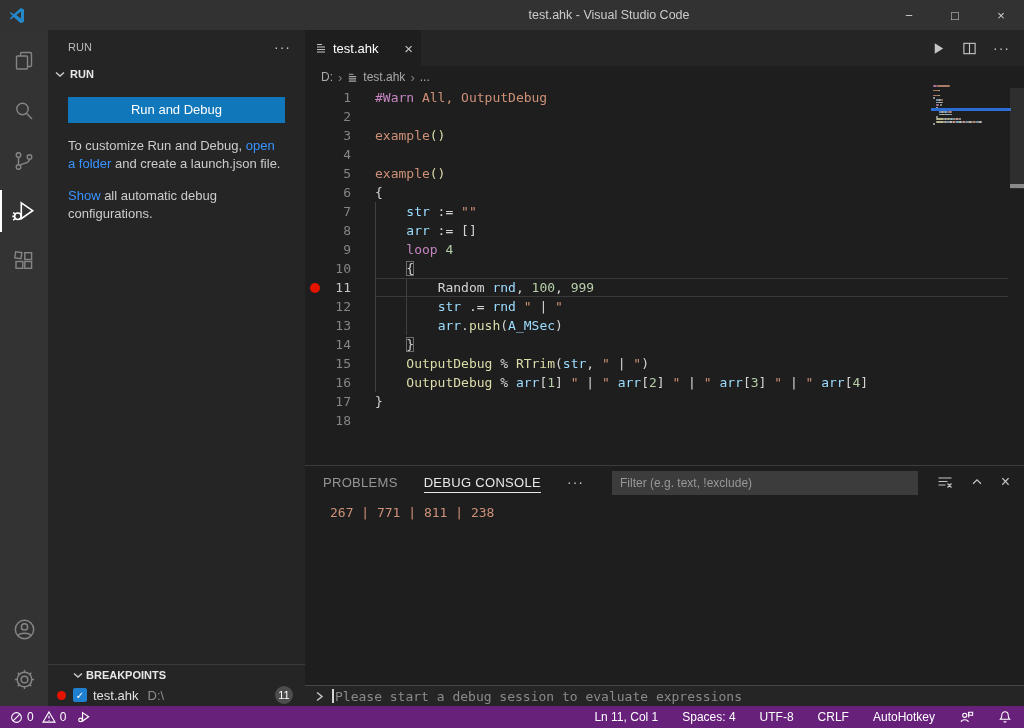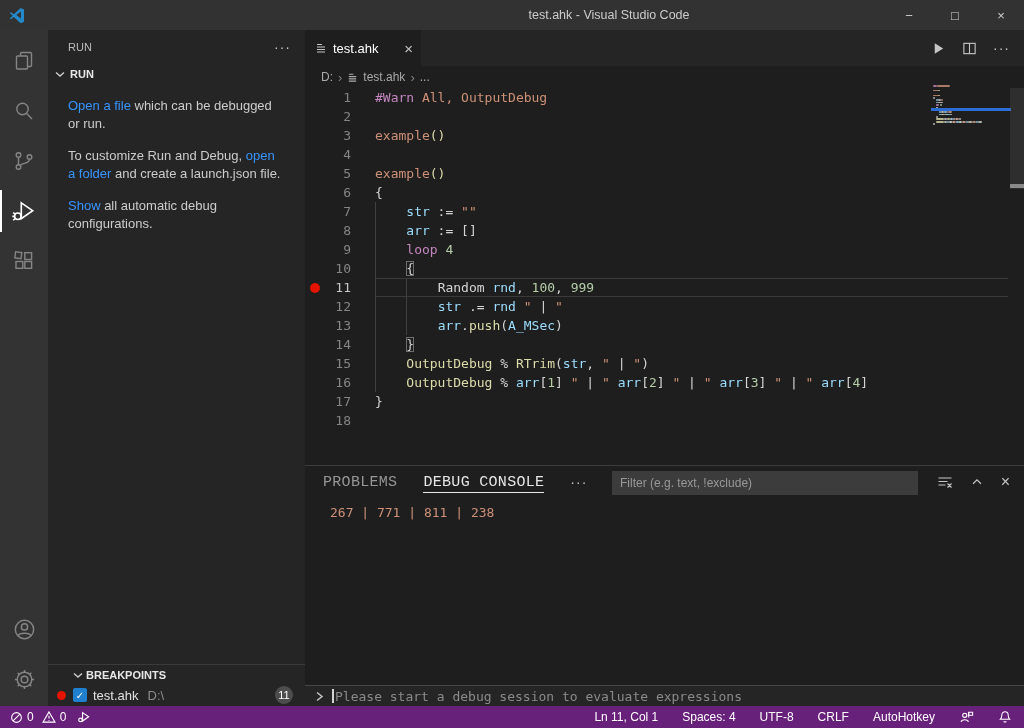--- a/index.html
+++ b/index.html
@@ -79,22 +79,22 @@
   .mm-row { position:relative; height:2.4px; }
   .mm-row i { position:absolute; height:1.7px; top:0; border-radius:1px; opacity:.8; }
   .mm-active { position:absolute; left:-2px; right:-2px; top:-.5px; height:3px; background:#2b6dd4; }
   .scrollbar { position:absolute; top:0; right:0; width:14px; height:101px; background:rgba(121,121,121,.18); }
   .scroll-deco { position:absolute; bottom:1px; left:0; right:0; height:4px; background:#8a8a8a; }
 
   
   .panel { position:absolute; left:305px; right:0; top:465px; height:241px; background:#1e1e1e;
            border-top:1px solid #3c3c3c; color:#cccccc; }
   .panel-header { height:32px; display:flex; align-items:center; padding-left:18px; position:relative; }
-  .panel-tab { font-size:15px; color:#969696; margin-right:26px; letter-spacing:.3px; height:100%;
-               display:flex; align-items:center; position:relative;font-family:Liberation Mono, monospace; }
+  .panel-tab { font-size:13px; color:#969696; margin-right:26px; letter-spacing:.3px; height:100%;
+               display:flex; align-items:center; position:relative; }
   .panel-tab.active { color:#e7e7e7; }
   .panel-tab.active::after { content:''; position:absolute; left:0; right:0; bottom:5px; height:1px; background:#e7e7e7; }
   .filter-input { position:absolute; left:307px; top:5px; width:306px; height:24px; background:#3c3c3c;
                   border:none; outline:none; color:#cccccc; font-size:12px; padding:0 8px;
                   font-family:"Liberation Sans",sans-serif; }
   .filter-input::placeholder { color:#989898; }
   .panel-icons { position:absolute; right:14px; top:0; height:32px; display:flex; gap:17px; align-items:center; color:#c5c5c5; }
   .panel-close { font-size:16px; line-height:1; }
   .console-output { padding:4px 0 0 25px; font-family:"DejaVu Sans Mono",monospace; font-size:13px;
                     line-height:22px; color:#ce9178; }
@@ -191,21 +191,21 @@
       <span>RUN</span>
       <span class="sidebar-more">···</span>
     </div>
     <div class="section-row">
       <svg width="16" height="16" viewBox="0 0 16 16" fill="none" stroke="#cccccc" stroke-width="1.4">
           <path d="M4 6.5 8 10l4-3.5"></path>
         </svg>
       <span>RUN</span>
     </div>
     <div class="sidebar-content">
-      <p class="sb-par"><a class="link">Open a file</a><span> which can be debugged or run.</span></p>
+      <div class="run-btn">Run and Debug</div>
       <p class="sb-par"><span>To customize Run and Debug, </span><a class="link">open a folder</a><span> and create a launch.json file.</span></p>
       <p class="sb-par"><a class="link">Show</a><span> all automatic debug configurations.</span></p>
     </div>
     <div class="breakpoints">
       <div class="bp-header">
         <svg width="16" height="16" viewBox="0 0 16 16" fill="none" stroke="#cccccc" stroke-width="1.4">
             <path d="M4 6.5 8 10l4-3.5"></path>
           </svg>
         <span>BREAKPOINTS</span>
       </div>

